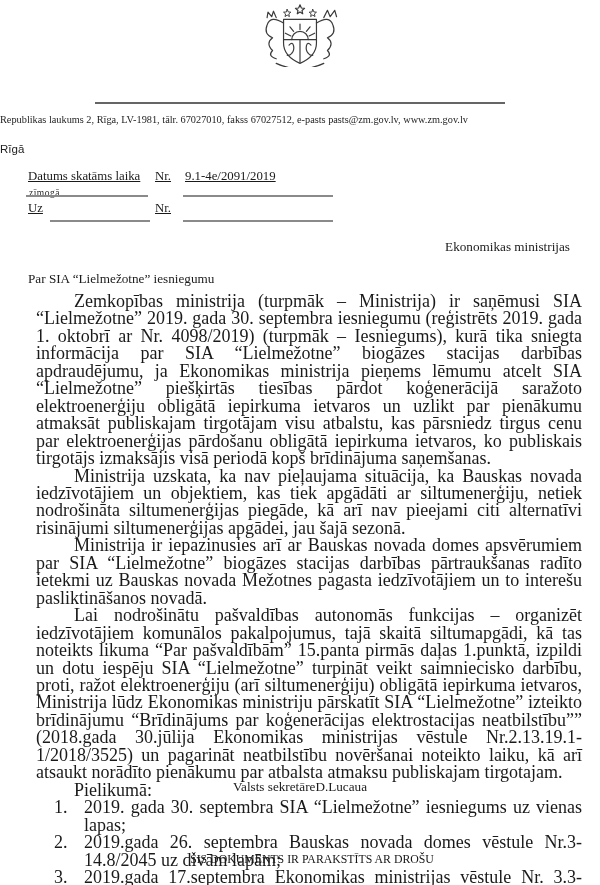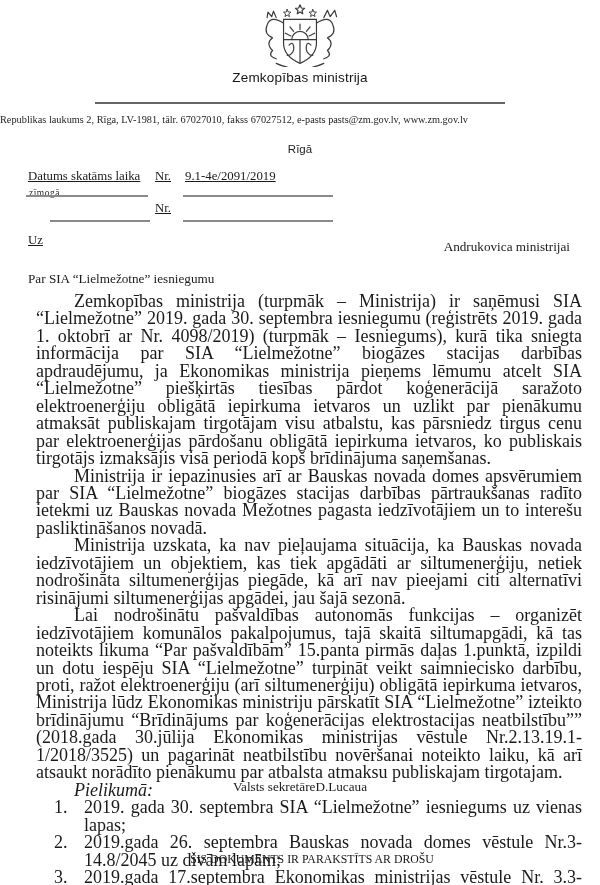--- a/index.html
+++ b/index.html
@@ -20,42 +20,42 @@
   .header-rule {
     position:absolute; top:102px; left:95px; width:410px; height:2px;
     background:#4a4a4a; opacity:.85;
   }
   .address-line {
     position:absolute; top:114px; left:0; width:100%;
     text-align:left; font-size:10.3px; color:#1d1d1d;
   }
   .city-line {
     position:absolute; top:143px; left:0; width:100%;
-    text-align:center; font-family:"Liberation Sans", sans-serif;
+    text-align:left; font-family:"Liberation Sans", sans-serif;
     font-size:11.5px; color:#222;
   }
   
   .ref { position:absolute; left:0; top:0; font-size:12.8px; white-space:nowrap;text-decoration:underline; }
   .u-line { position:absolute; height:2px; background:#8a8a8a; }
   .zimoga { position:absolute; font-size:9.5px; color:#2a2a2a; letter-spacing:.5px; }
   
   .recipient {
     position:absolute; top:239px; right:30px;
     font-size:13.2px;
   }
   .subject {
     position:absolute; top:271px; left:28px;
     font-size:13.2px;
   }
   .body-flow {
     position:absolute; top:293px; left:36px; width:546px;
     font-size:18px; line-height:17.45px; text-align:justify;
   }
   .body-flow p { margin:0; text-indent:38px; }
-  .att-label { text-indent:38px;font-style:italic; }
+  .att-label { text-indent:38px; }
   .att-row { display:flex; }
   .att-num { flex:0 0 30px; margin-left:18px; }
   .att-txt { flex:1; text-align:justify; }
   
   .sig-row {
     position:absolute; top:779px; left:28px; right:28px;
     display:flex; justify-content:center; font-size:13.2px;
   }
   .contact {
     position:absolute; top:812px; left:28px;
@@ -94,43 +94,42 @@
       <path d="M52 22 Q38 13 34 24 Q30 34 40 38 Q32 44 40 52 Q34 58 44 61"></path>
       <path d="M88 22 Q102 13 106 24 Q110 34 100 38 Q108 44 100 52 Q106 58 96 61"></path>
       <path d="M44 16 l-3 -7 -2 6 -4 -5 -1 6"></path>
       <path d="M96 16 l4 -8 3 7 5 -7 2 7"></path>
 
       <path d="M44 66 Q70 78 96 66"></path>
       <path d="M54 70 q4 3 8 1 M86 70 q-4 3 -8 1 M66 71 h8"></path>
     </svg>
   </div>
 
-  <div class="ministry-name">Zemkopības ministrija</div>
   <div class="header-rule"></div>
   <div class="address-line">Republikas laukums 2, Rīga, LV-1981, tālr. 67027010, fakss 67027512, e-pasts pasts@zm.gov.lv, www.zm.gov.lv</div>
   <div class="city-line">Rīgā</div>
 
   <div class="ref" style="left:28px; top:169px;">Datums skatāms laika</div>
   <div class="zimoga" style="left:29px; top:188px;">zīmogā</div>
   <div class="u-line" style="left:26px; top:195px; width:122px;"></div>
   <div class="ref" style="left:155px; top:169px;">Nr.</div>
   <div class="ref" style="left:185px; top:169px;">9.1-4e/2091/2019</div>
   <div class="u-line" style="left:183px; top:195px; width:150px;"></div>
-  <div class="ref" style="left:28px; top:201px;margin-top:32px;">Uz</div>
+  <div class="ref" style="left:28px; top:201px;">Uz</div>
   <div class="u-line" style="left:50px; top:220px; width:100px;"></div>
   <div class="ref" style="left:155px; top:201px;">Nr.</div>
   <div class="u-line" style="left:183px; top:220px; width:150px;"></div>
 
-  <div class="recipient">Andrukovica ministrijai</div>
+  <div class="recipient">Ekonomikas ministrijas</div>
   <div class="subject">Par SIA “Lielmežotne” iesniegumu</div>
 
   <div class="body-flow">
     <p>Zemkopības ministrija (turpmāk – Ministrija) ir saņēmusi SIA “Lielmežotne” 2019. gada 30. septembra iesniegumu (reģistrēts 2019. gada 1. oktobrī ar Nr. 4098/2019) (turpmāk – Iesniegums), kurā tika sniegta informācija par SIA “Lielmežotne” biogāzes stacijas darbības apdraudējumu, ja Ekonomikas ministrija pieņems lēmumu atcelt SIA “Lielmežotne” piešķirtās tiesības pārdot koģenerācijā saražoto elektroenerģiju obligātā iepirkuma ietvaros un uzlikt par pienākumu atmaksāt publiskajam tirgotājam visu atbalstu, kas pārsniedz tirgus cenu par elektroenerģijas pārdošanu obligātā iepirkuma ietvaros, ko publiskais tirgotājs izmaksājis visā periodā kopš brīdinājuma saņemšanas.</p>
+    <p>Ministrija uzskata, ka nav pieļaujama situācija, ka Bauskas novada iedzīvotājiem un objektiem, kas tiek apgādāti ar siltumenerģiju, netiek nodrošināta siltumenerģijas piegāde, kā arī nav pieejami citi alternatīvi risinājumi siltumenerģijas apgādei, jau šajā sezonā.</p>
     <p>Ministrija ir iepazinusies arī ar Bauskas novada domes apsvērumiem par SIA “Lielmežotne” biogāzes stacijas darbības pārtraukšanas radīto ietekmi uz Bauskas novada Mežotnes pagasta iedzīvotājiem un to interešu pasliktināšanos novadā.</p>
-    <p>Ministrija uzskata, ka nav pieļaujama situācija, ka Bauskas novada iedzīvotājiem un objektiem, kas tiek apgādāti ar siltumenerģiju, netiek nodrošināta siltumenerģijas piegāde, kā arī nav pieejami citi alternatīvi risinājumi siltumenerģijas apgādei, jau šajā sezonā.</p>
     <p>Lai nodrošinātu pašvaldības autonomās funkcijas – organizēt iedzīvotājiem komunālos pakalpojumus, tajā skaitā siltumapgādi, kā tas noteikts likuma “Par pašvaldībām” 15.panta pirmās daļas 1.punktā, izpildi un dotu iespēju SIA “Lielmežotne” turpināt veikt saimniecisko darbību, proti,  ražot elektroenerģiju (arī siltumenerģiju) obligātā iepirkuma ietvaros, Ministrija lūdz Ekonomikas ministriju pārskatīt SIA “Lielmežotne” izteikto brīdinājumu “Brīdinājums par koģenerācijas elektrostacijas neatbilstību”” (2018.gada 30.jūlija Ekonomikas ministrijas vēstule Nr.2.13.19.1-1/2018/3525) un pagarināt neatbilstību novēršanai noteikto laiku, kā arī atsaukt norādīto pienākumu par atbalsta atmaksu publiskajam tirgotajam.</p>
     <div class="att-label">Pielikumā:</div>
     <div class="att-row">
       <div class="att-num">1.</div>
       <div class="att-txt">2019. gada 30. septembra SIA “Lielmežotne” iesniegums uz vienas lapas;</div>
     </div>
     <div class="att-row">
       <div class="att-num">2.</div>
       <div class="att-txt">2019.gada 26. septembra Bauskas novada domes vēstule Nr.3-14.8/2045 uz divām lapām;</div>
     </div>

